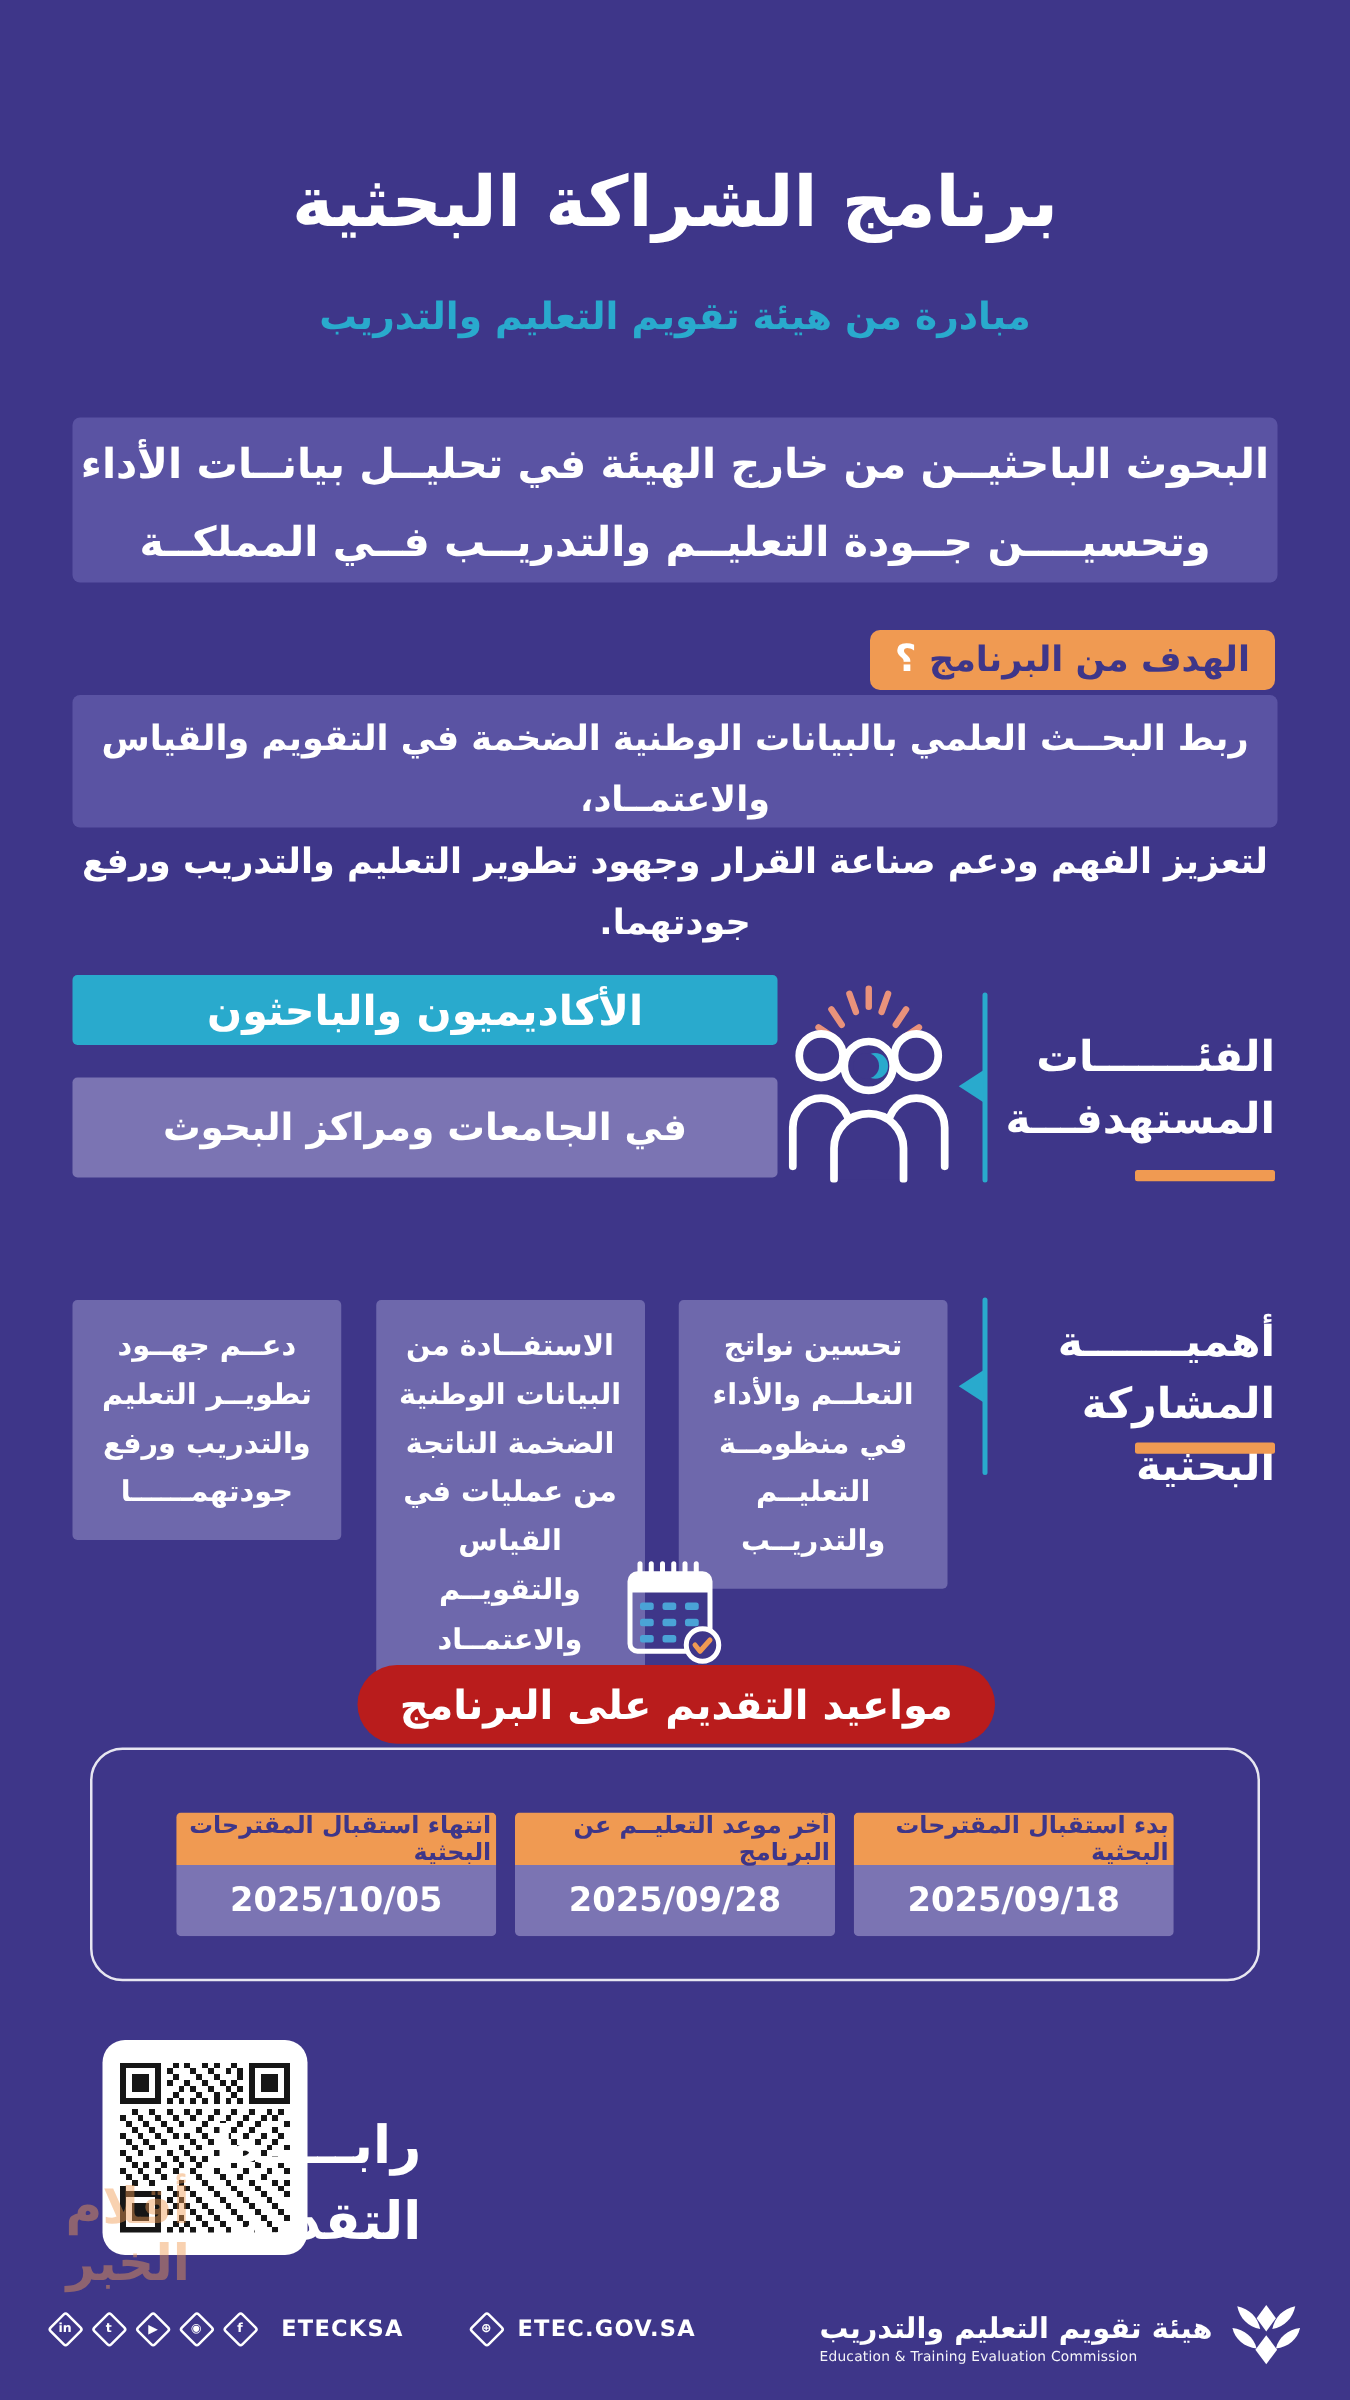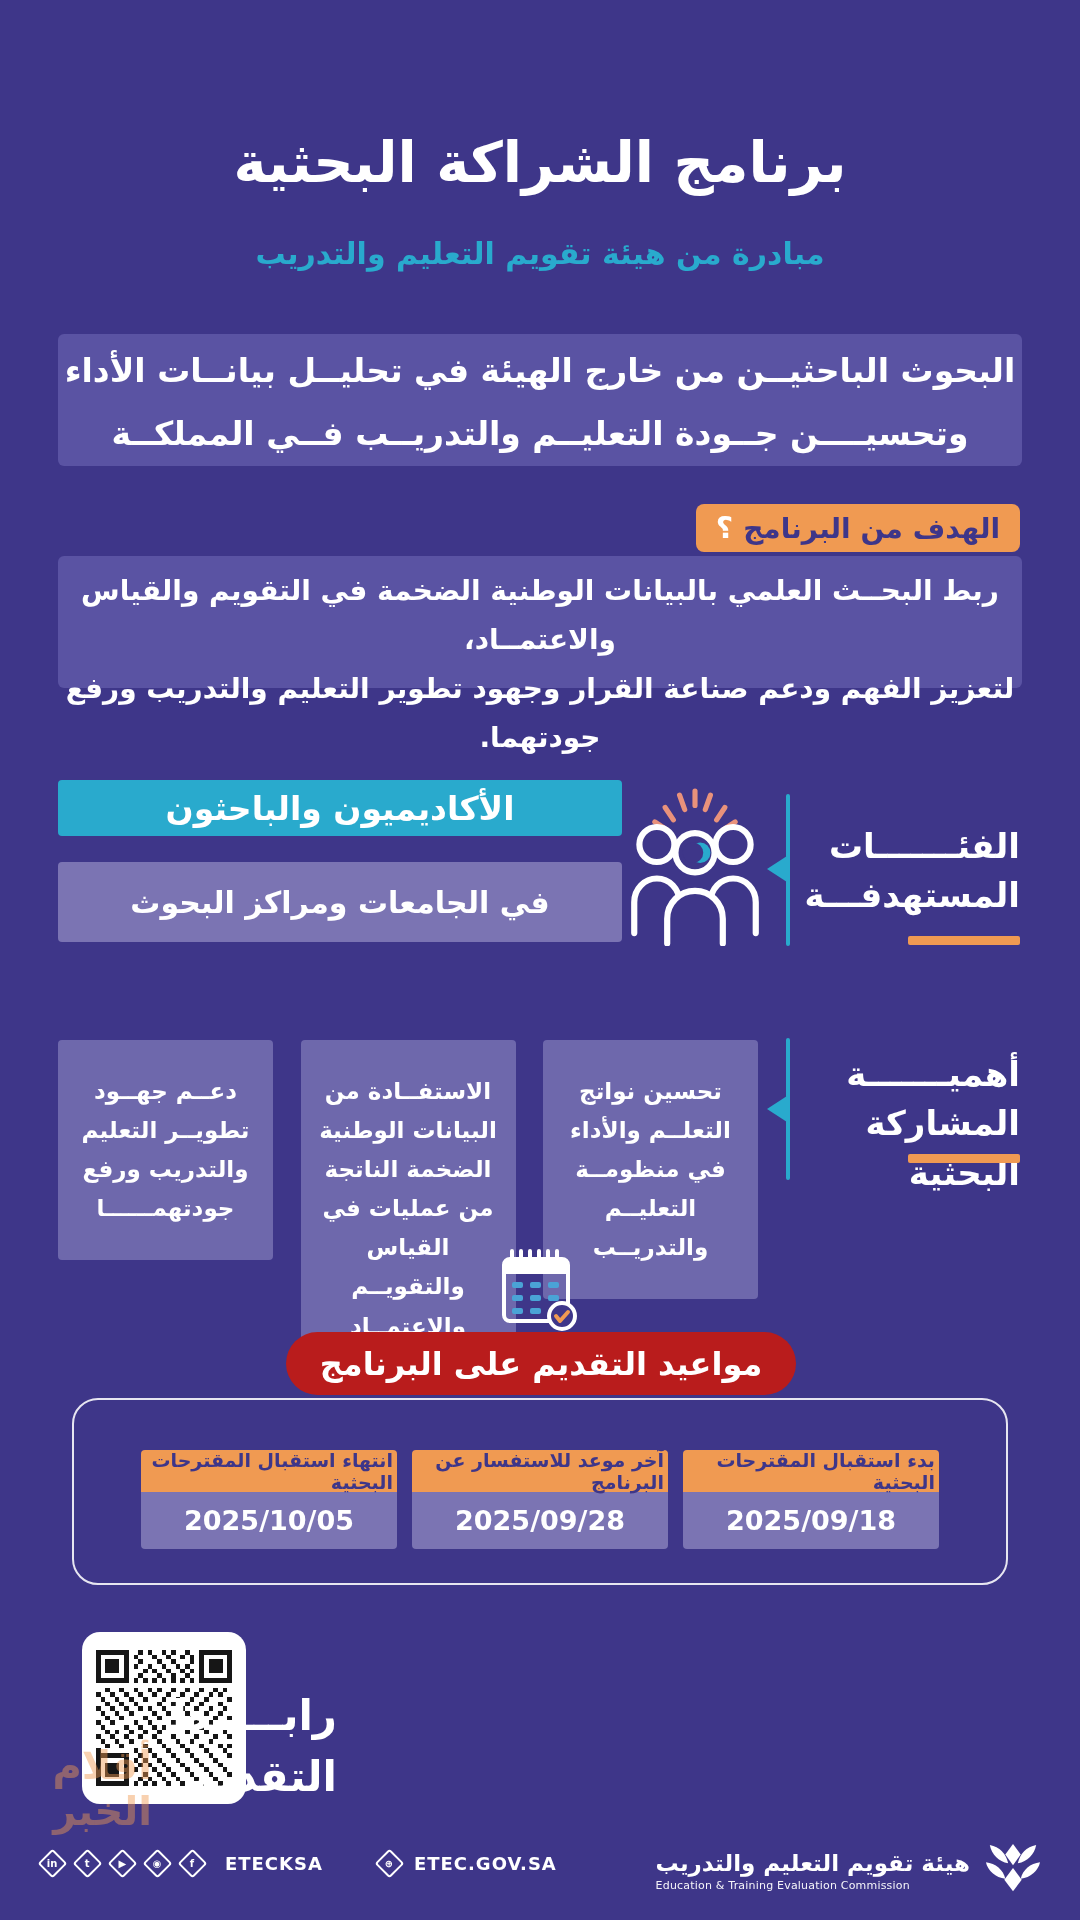--- a/index.html
+++ b/index.html
@@ -3,21 +3,21 @@
 <meta charset="utf-8">
 <style>
   html,body{margin:0;padding:0;background:#2e2870;}
   .page{position:relative;width:1080px;height:1920px;margin:0 auto;background:#3e3689;
         overflow:hidden;font-family:"DejaVu Sans",sans-serif;direction:rtl;color:#fff;}
   .abs{position:absolute;}
   .title{left:0;top:130px;width:100%;text-align:center;font-size:56px;font-weight:bold;color:#ffffff;}
   .subtitle{left:0;top:236px;width:100%;text-align:center;font-size:30px;font-weight:bold;color:#29aacd;}
   .panel{background:#5a53a3;border-radius:6px;color:#fff;text-align:center;font-weight:bold;box-sizing:border-box;}
   .intro{left:58px;top:334px;width:964px;height:132px;font-size:33px;line-height:1.9;padding-top:6px;}
-  .objective-panel{left:58px;top:556px;width:964px;height:132px;font-size:28px;line-height:1.75;padding-top:10px;}
+  .objective-panel{left:58px;top:556px;width:964px;height:106px;font-size:28px;line-height:1.75;padding-top:10px;}
   .badge{top:504px;right:60px;height:48px;background:#f09a52;border-radius:8px;color:#3e3689;
          font-weight:bold;font-size:28px;line-height:48px;padding:0 20px;}
   .badge .q{color:#ffffff;font-size:30px;margin-inline-start:10px;}
   .cat-primary{left:58px;top:780px;width:564px;height:56px;background:#29aacd;border-radius:4px;
                font-size:33px;font-weight:bold;display:flex;align-items:center;justify-content:center;}
   .cat-secondary{left:58px;top:862px;width:564px;height:80px;background:#7b74b3;border-radius:4px;
                font-size:30px;font-weight:bold;display:flex;align-items:center;justify-content:center;}
   .vline{width:4px;background:#29aacd;border-radius:2px;}
   .cat-vline{left:786px;top:794px;height:152px;}
   .imp-vline{left:786px;top:1038px;height:142px;}
@@ -26,21 +26,21 @@
   .cat-tri{left:767px;top:856px;}
   .imp-tri{left:767px;top:1096px;}
   .side-label{right:60px;width:250px;text-align:right;font-size:34px;line-height:1.45;font-weight:bold;color:#fff;}
   .cat-label{top:822px;}
   .imp-label{top:1050px;}
   .side-bar{right:60px;width:112px;height:9px;background:#f09a52;border-radius:2px;}
   .cat-bar{top:936px;}
   .imp-bar{top:1154px;}
   .imp-row{left:58px;top:1040px;width:700px;display:flex;justify-content:space-between;align-items:flex-start;}
   .imp-box{width:215px;background:#6e68ac;border-radius:4px;font-size:23px;line-height:1.7;font-weight:bold;
-           text-align:center;padding:32px 8px;box-sizing:border-box;}
+           text-align:center;padding:18px 8px;box-sizing:border-box;}
   .pill{left:286px;top:1332px;width:510px;height:63px;background:#b91c1c;border-radius:32px;
         font-size:32px;font-weight:bold;display:flex;align-items:center;justify-content:center;}
   .dates-box{left:72px;top:1398px;width:936px;height:187px;border:2px solid rgba(255,255,255,.88);
              border-radius:26px;box-sizing:border-box;}
   .chips{position:absolute;left:0;top:50px;width:100%;display:flex;justify-content:center;gap:15px;}
   .chip{width:256px;border-radius:4px;overflow:hidden;}
   .chip-h{height:42px;background:#f09a52;color:#3e3689;font-size:19px;font-weight:bold;
           display:flex;align-items:center;justify-content:center;padding:0 4px;}
   .chip-d{height:57px;background:#7b74b3;color:#fff;font-size:27px;font-weight:bold;
           display:flex;align-items:center;justify-content:center;direction:ltr;}
@@ -153,21 +153,21 @@
 
   <div class="abs pill">مواعيد التقديم على البرنامج</div>
 
   <div class="abs dates-box">
     <div class="chips">
       <div class="chip">
         <div class="chip-h">بدء استقبال المقترحات البحثية</div>
         <div class="chip-d">2025/09/18</div>
       </div>
       <div class="chip">
-        <div class="chip-h">آخر موعد للاستفسار عن البرنامج</div>
+        <div class="chip-h">آخر موعد التعليــم عن البرنامج</div>
         <div class="chip-d">2025/09/28</div>
       </div>
       <div class="chip">
         <div class="chip-h">انتهاء استقبال المقترحات البحثية</div>
         <div class="chip-d">2025/10/05</div>
       </div>
     </div>
   </div>
 
   <div class="abs qr-box">

